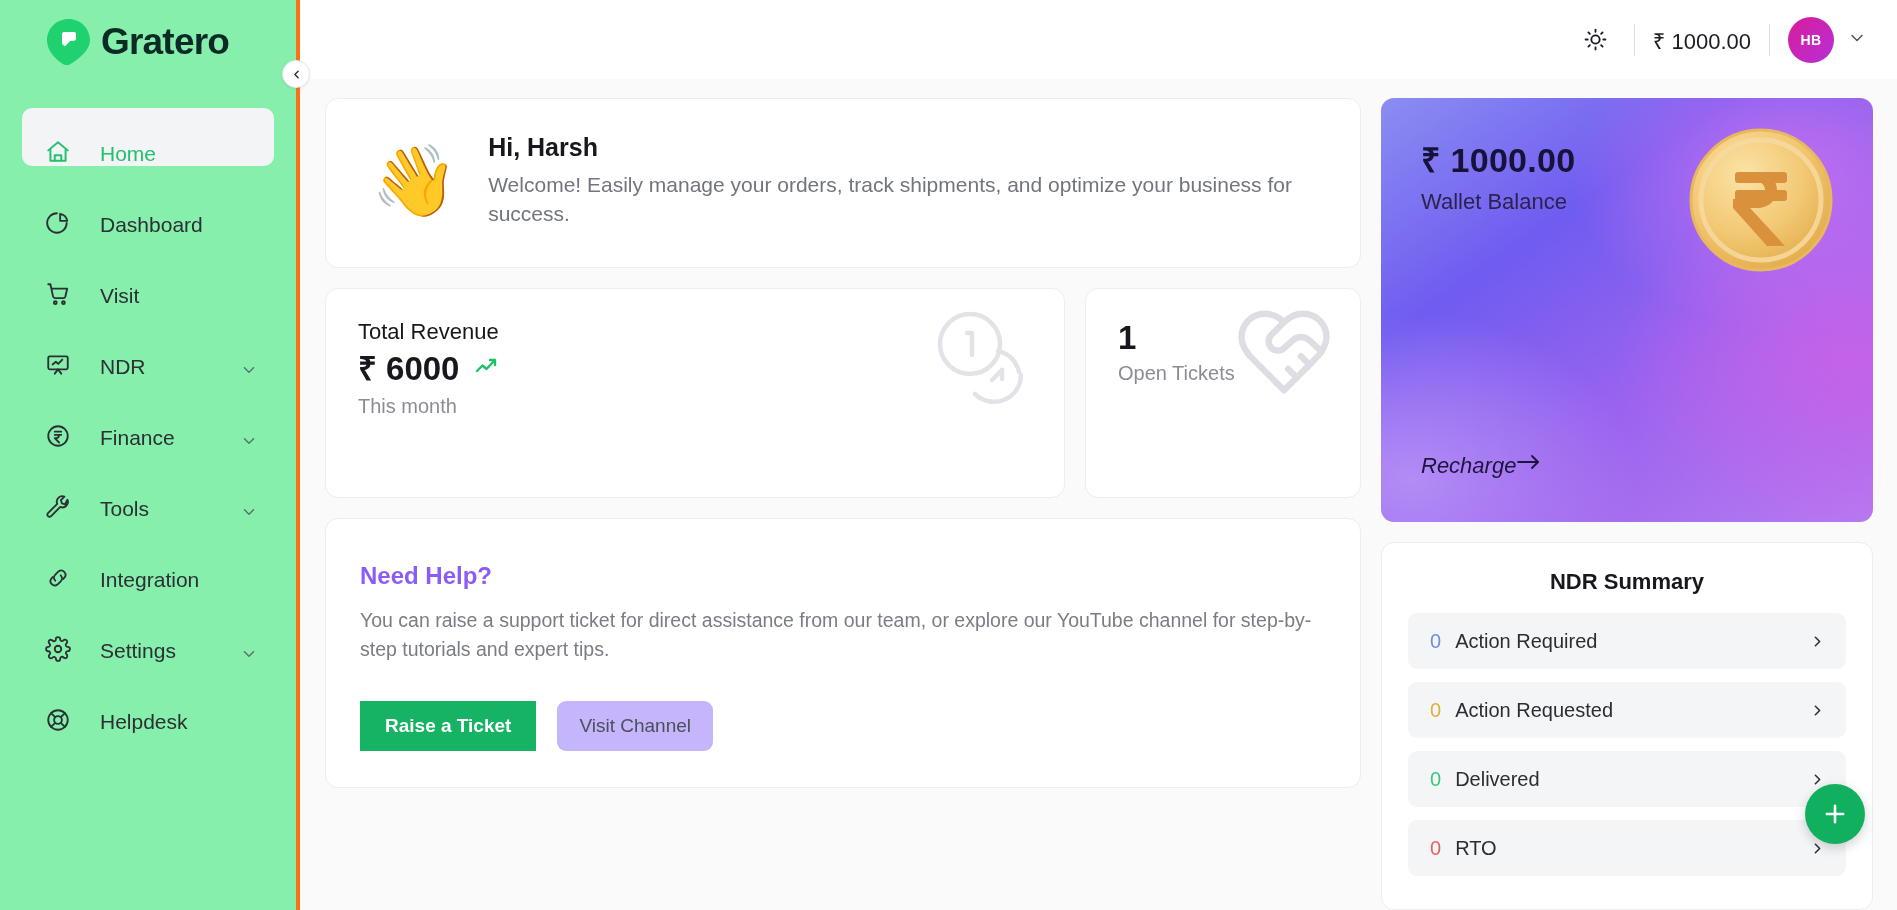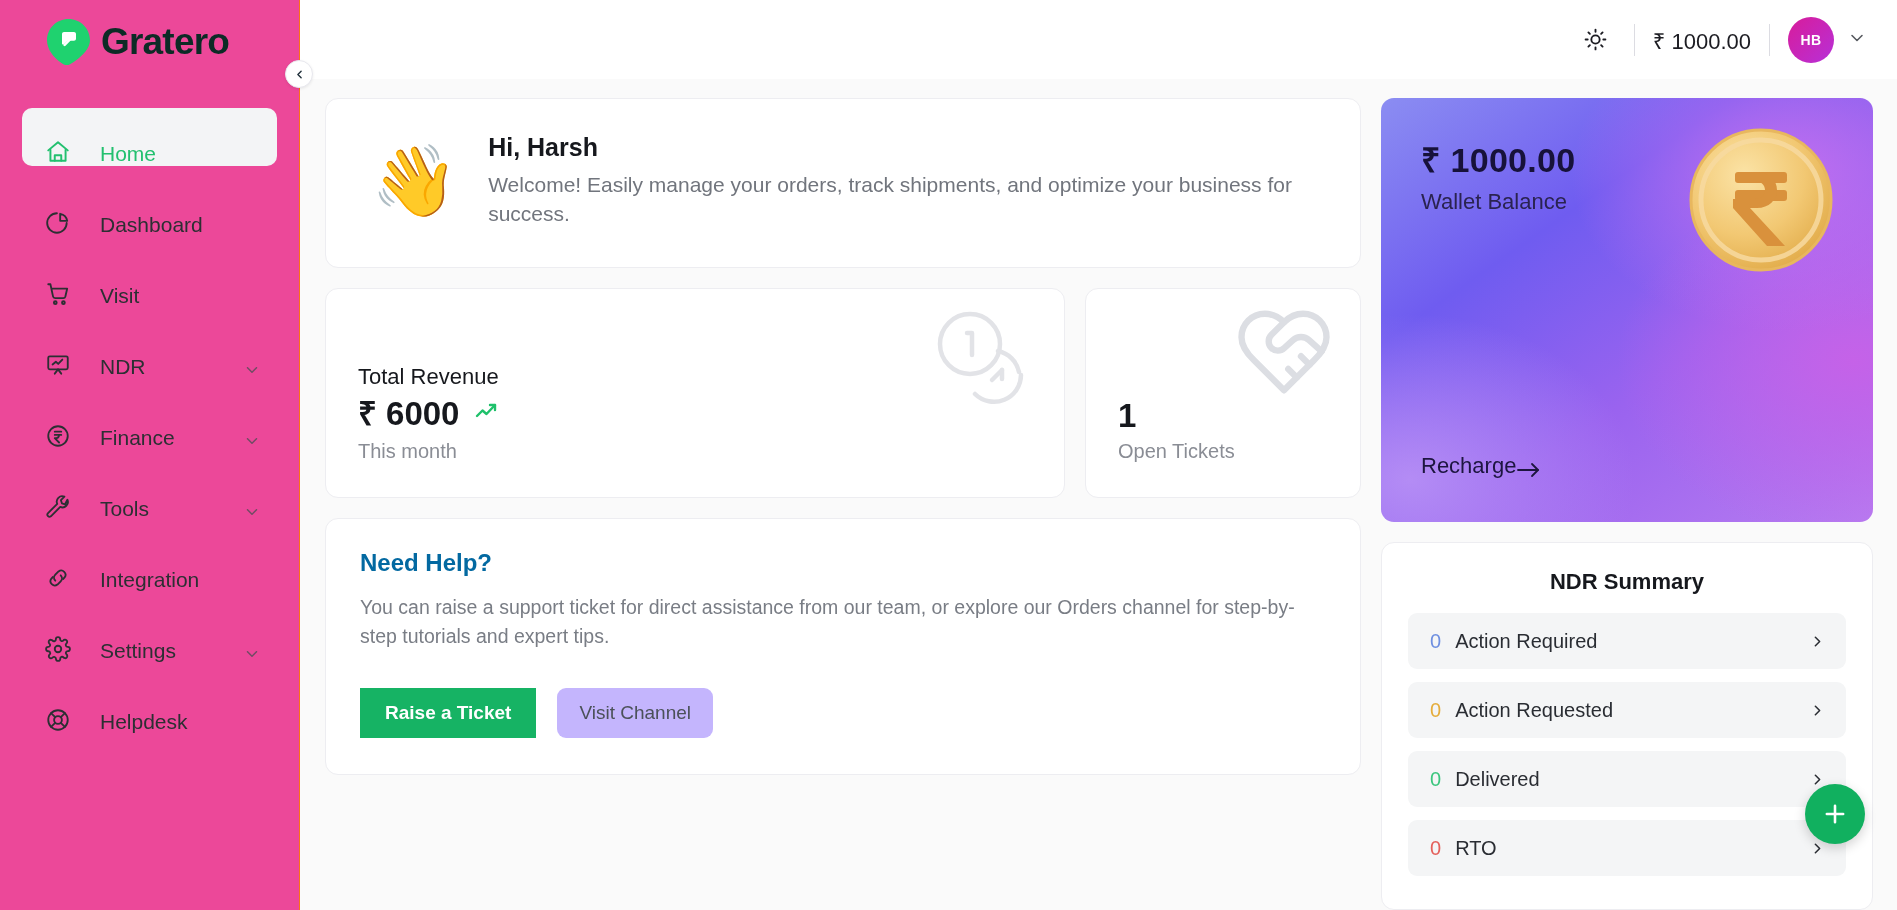--- a/index.html
+++ b/index.html
@@ -7,22 +7,22 @@
     width: 1897px; height: 910px;
     font-family: "Liberation Sans", sans-serif;
     background: #ffffff;
     overflow: hidden;
   }
   .app { display: flex; width: 1897px; height: 910px; position: relative; }
 
   
   .sidebar {
     width: 300px; height: 910px;
-    background: #ec4899;
-    border-right: 1px solid #f97316;
+    background: #86efac;
+    border-right: 4px solid #f97316;
     flex: 0 0 300px;
     position: relative;
     padding-top: 0;
   }
   .logo-area {
     height: 84px;
     display: flex; align-items: center;
     padding-left: 47px;
     gap: 11px;
   }
@@ -92,34 +92,34 @@
   .wave { font-size: 70px; line-height: 1; flex: 0 0 auto; }
   .welcome-txt h2 { font-size: 25px; font-weight: 700; color: #16181d; margin-bottom: 9px; }
   .welcome-txt p { font-size: 21px; color: #71757d; line-height: 1.38; max-width: 810px; }
 
   
   .stat-row { display: flex; gap: 20px; }
   .stat-card {
     position: relative; overflow: hidden;
     background: #fff; border: 1px solid #ededf1; border-radius: 13px;
     padding: 30px 32px 34px 32px;
-    display: flex; flex-direction: column; justify-content: flex-end;
+    display: flex; flex-direction: column; justify-content: flex-start;
     min-height: 210px;
   }
   .stat-revenue { flex: 1 1 0; }
   .stat-tickets { flex: 0 0 276px; }
   .stat-title { font-size: 22px; color: #16181d; }
   .stat-watermark { position: absolute; right: 22px; top: 12px; opacity: 1; pointer-events:none;}
   .stat-value { font-size: 33px; font-weight: 700; color: #16181d; display: flex; align-items: center; gap: 13px;}
   .stat-sub { font-size: 20px; color: #8a8d95; margin-top: 5px;}
   .stat-num { font-size: 33px; font-weight: 700; color: #16181d; }
 
   
   .help { padding: 30px 34px 36px 34px; }
-  .help h3 { font-size: 24px; font-weight: 700; color: #0369a1; margin-bottom: 16px;}
+  .help h3 { font-size: 24px; font-weight: 700; color: #8b5cf6; margin-bottom: 16px; margin-top: 13px;}
   .help p { font-size: 19.5px; color: #797d85; line-height: 1.47; max-width: 1000px;}
   .help-btns { display: flex; gap: 21px; margin-top: 38px; }
   .btn-primary {
     background: #16b364; color: #fff; font-size: 19px; font-weight: 700;
     padding: 14px 25px; border: none; border-radius: 0; cursor: pointer;
     font-family: inherit;
   }
   .btn-ghost {
     background: #c4b5fd; color: #4b5159; font-size: 19px;
     padding: 14px 22px; border: none; border-radius: 9px; cursor: pointer;
@@ -135,22 +135,23 @@
       radial-gradient(ellipse 70% 60% at 82% 18%, #c26ff0 0%, rgba(194,111,240,0) 62%),
       radial-gradient(ellipse 80% 70% at 96% 62%, #c562e8 0%, rgba(197,98,232,0) 60%),
       radial-gradient(ellipse 70% 60% at 6% 90%, #b48cf5 0%, rgba(180,140,245,0) 65%),
       linear-gradient(145deg, #8b8df2 0%, #6f5cf0 32%, #9a63ef 62%, #b77bf0 100%);
   }
   .wallet-amt { font-size: 34px; font-weight: 700; color: #17123a; letter-spacing: .3px;}
   .wallet-lbl { font-size: 22px; color: #2a2350; margin-top: 7px;}
   .coin { position: absolute; right: 38px; top: 28px; width: 148px; height: 148px; }
   .recharge {
     position: absolute; left: 40px; bottom: 43px;
-    font-size: 22px; color: #1d1540; display: flex; align-items: flex-end; 
+    font-size: 22px; color: #1d1540; display: flex; align-items: flex-start; 
     cursor: pointer;
+    font-style: italic;
   }
 
   
   .ndr { padding: 26px 26px 20px 26px; flex: 1; }
   .ndr h3 { font-size: 22px; color: #16181d; margin-bottom: 18px; text-align: center; }
   .ndr-row {
     height: 56px; background: #f4f5f6; border-radius: 9px;
     display: flex; align-items: center; padding: 0 20px 0 22px;
     gap: 14px; margin-bottom: 13px; cursor: pointer;
   }
@@ -365,21 +366,21 @@
             <div>
               <div class="stat-num">1</div>
               <div class="stat-sub">Open Tickets</div>
             </div>
           </div>
 
         </div>
 
         <div class="card help">
           <h3>Need Help?</h3>
-          <p>You can raise a support ticket for direct assistance from our team, or explore our Orders channel for step-by-step tutorials and expert tips.</p>
+          <p>You can raise a support ticket for direct assistance from our team, or explore our YouTube channel for step-by-step tutorials and expert tips.</p>
           <div class="help-btns">
             <button class="btn-primary">Raise a Ticket</button>
             <button class="btn-ghost">Visit Channel</button>
           </div>
         </div>
 
       </div>
 
       <div class="col-right">
 

